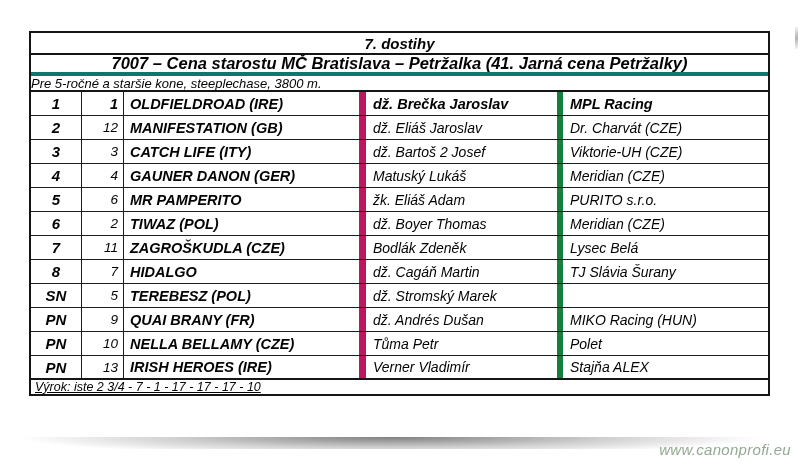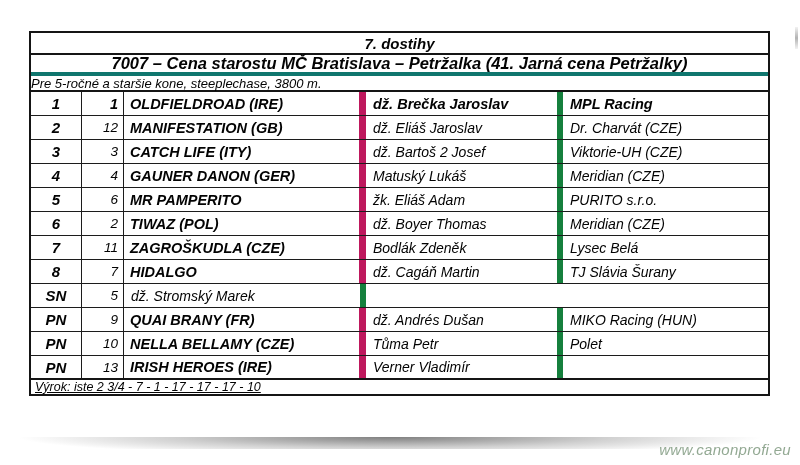--- a/index.html
+++ b/index.html
@@ -185,20 +185,21 @@
     <div class="c-place">8</div>
     <div class="c-num">7</div>
     <div class="c-horse">HIDALGO</div>
     <div class="c-jockey">dž. Cagáň Martin</div>
     <div class="c-owner">TJ Slávia Šurany</div>
   </div>
 
   <div class="data-row">
     <div class="c-place">SN</div>
     <div class="c-num">5</div>
+    <div class="c-horse">TEREBESZ (POL)</div>
     <div class="c-jockey">dž. Stromský Marek</div>
   </div>
 
   <div class="data-row">
     <div class="c-place">PN</div>
     <div class="c-num">9</div>
     <div class="c-horse">QUAI BRANY (FR)</div>
     <div class="c-jockey">dž. Andrés Dušan</div>
     <div class="c-owner">MIKO Racing (HUN)</div>
   </div>
@@ -209,20 +210,21 @@
     <div class="c-horse">NELLA BELLAMY (CZE)</div>
     <div class="c-jockey">Tůma Petr</div>
     <div class="c-owner">Polet</div>
   </div>
 
   <div class="data-row last">
     <div class="c-place">PN</div>
     <div class="c-num">13</div>
     <div class="c-horse">IRISH HEROES (IRE)</div>
     <div class="c-jockey">Verner Vladimír</div>
+    <div class="c-owner">Stajňa ALEX</div>
   </div>
 
   <div class="verdict-row">Výrok: iste 2 3/4 - 7 - 1 - 17 - 17 - 17 - 10</div>
 
 </div>
 
 <div class="bottom-shadow"></div>
 <div class="right-edge-shadow"></div>
 <div class="watermark" style="color: rgb(147, 169, 147);">www.canonprofi.eu</div>
 

